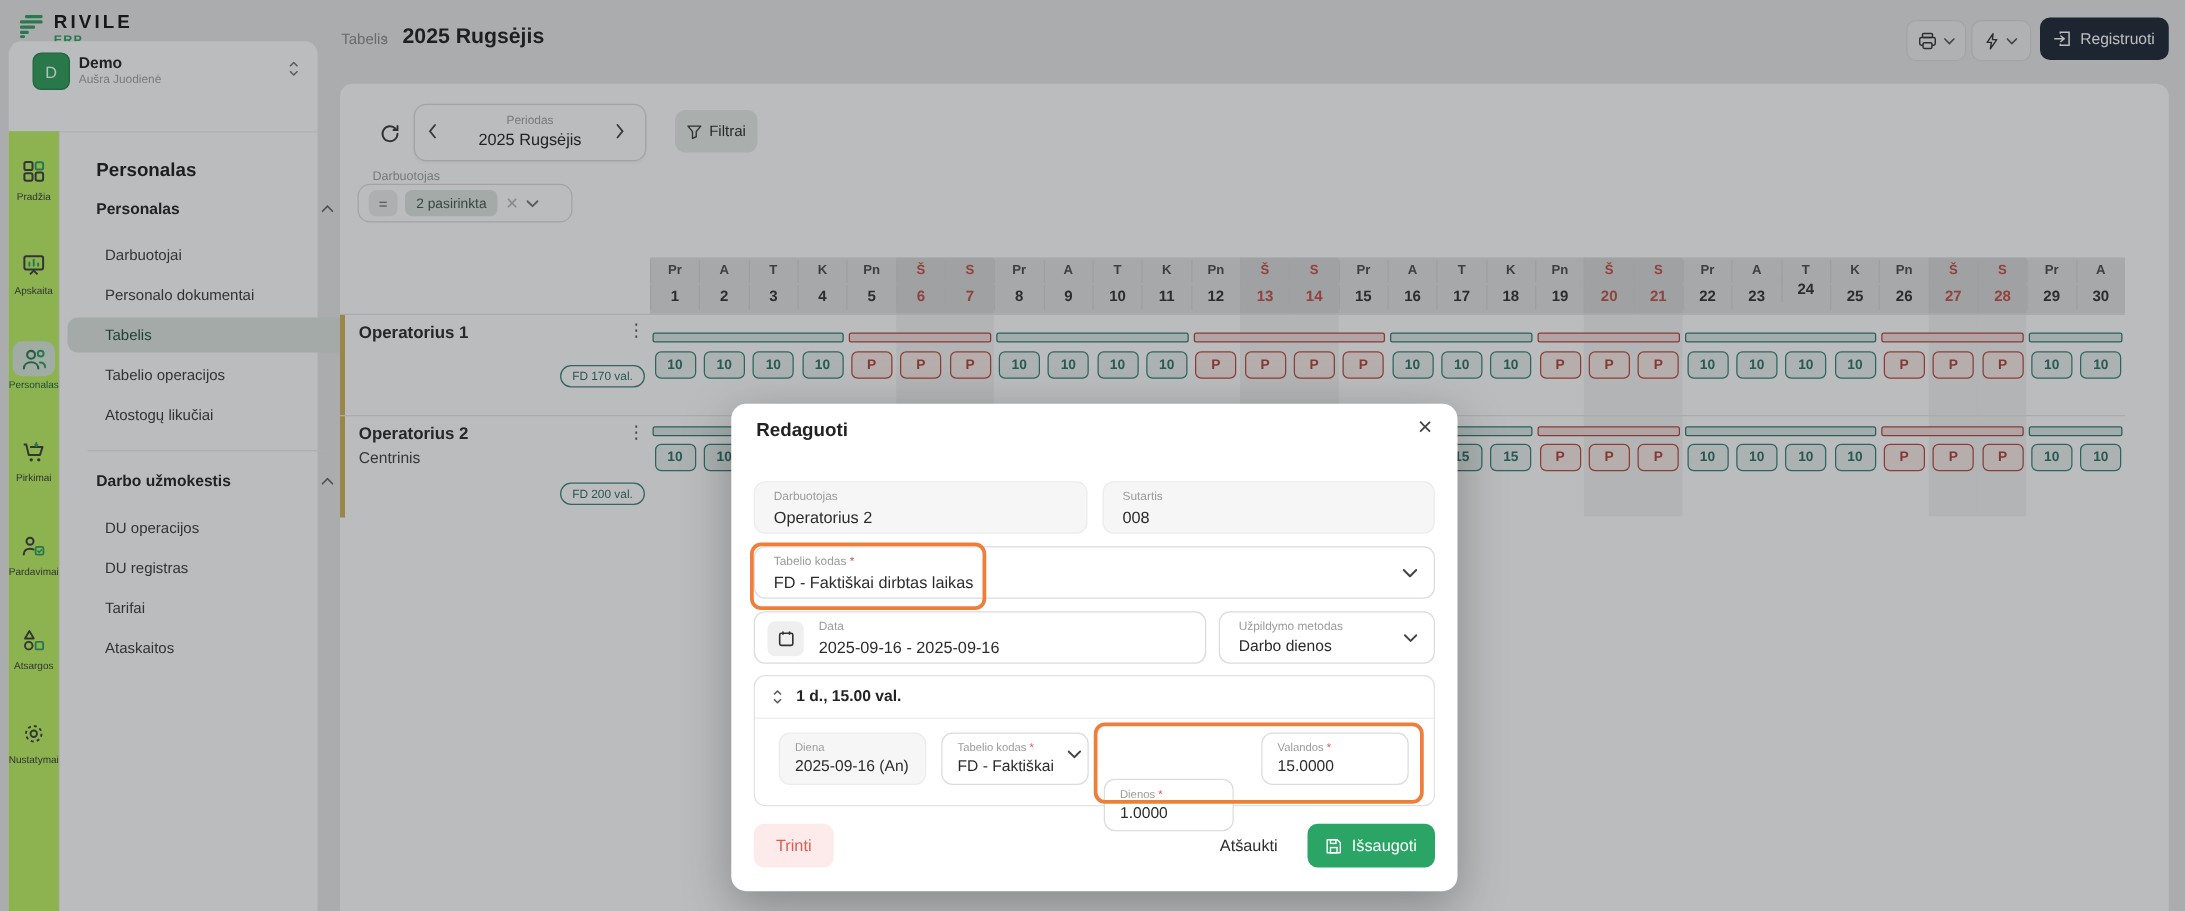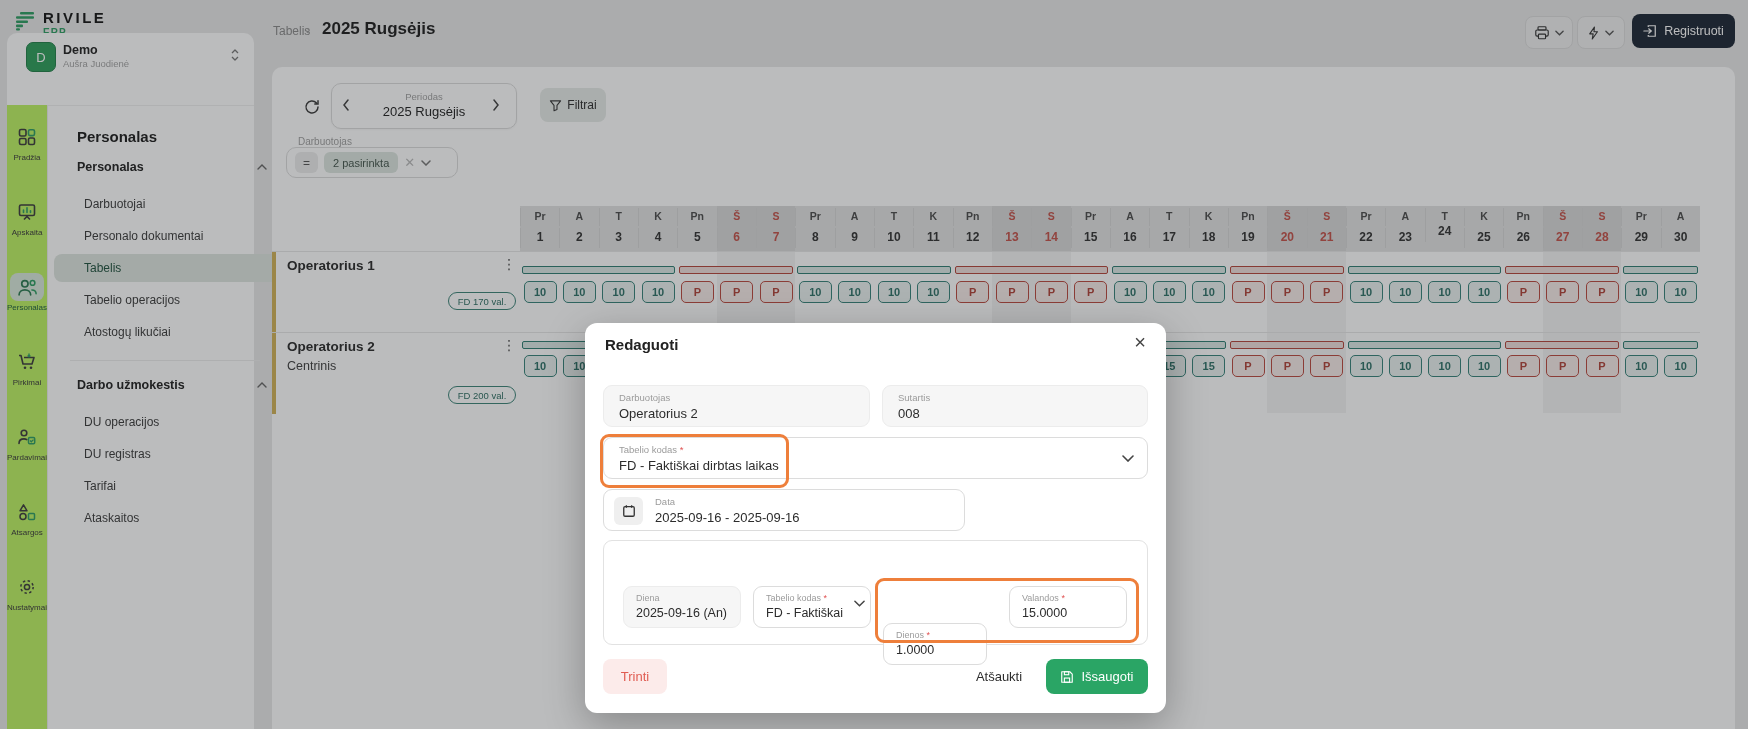--- a/index.html
+++ b/index.html
@@ -515,22 +515,39 @@
   <div class="field" style="left:18px;top:166px;width:362px;">
     <span class="cal-box">
         <svg viewBox="0 0 16 16" width="14" height="14">
           <rect x="2" y="3" width="12" height="11" rx="1.5" stroke="#333" stroke-width="1.5" fill="none"></rect>
           <path d="M5 1.4v3M11 1.4v3" stroke="#333" stroke-width="1.5"></path>
         </svg>
       </span>
     <div class="flabel" style="left:51px;">Data</div>
     <div class="fvalue" style="left:51px;">2025-09-16 - 2025-09-16</div>
   </div>
+  <div class="field" style="left:390px;top:166px;width:173px;">
+    <div class="flabel">Užpildymo metodas</div>
+    <div class="fvalue" style="font-size:12.5px;">Darbo dienos</div>
+    <span class="fchev">
+        <svg viewBox="0 0 12 7" width="11" height="7">
+          <path d="M1 1l5 5 5-5" stroke="#444" fill="none" stroke-width="1.6" stroke-linecap="round"></path>
+        </svg>
+      </span>
+  </div>
 
   <div class="sumbox">
+    <div class="sum-head">
+      <span class="sum-ic">
+          <svg viewBox="0 0 10 14" width="10" height="13">
+            <path d="M2 5l3-3 3 3M2 9l3 3 3-3" stroke="#555" fill="none" stroke-width="1.3" stroke-linejoin="round"></path>
+          </svg>
+        </span>
+      <span class="sum-txt">1 d., 15.00 val.</span>
+    </div>
     <div class="field sm disabled" style="left:19px;top:45px;width:118px;">
       <div class="flabel">Diena</div>
       <div class="fvalue">2025-09-16 (An)</div>
     </div>
     <div class="field sm" style="left:149px;top:45px;width:118px;">
       <div class="flabel"><span>Tabelio kodas</span> <span class="star">*</span></div>
       <div class="fvalue">FD - Faktiškai</div>
       <span class="fchev" style="right:5px;top:13px;">
           <svg viewBox="0 0 12 7" width="11" height="7">
             <path d="M1 1l5 5 5-5" stroke="#444" fill="none" stroke-width="1.6" stroke-linecap="round"></path>

